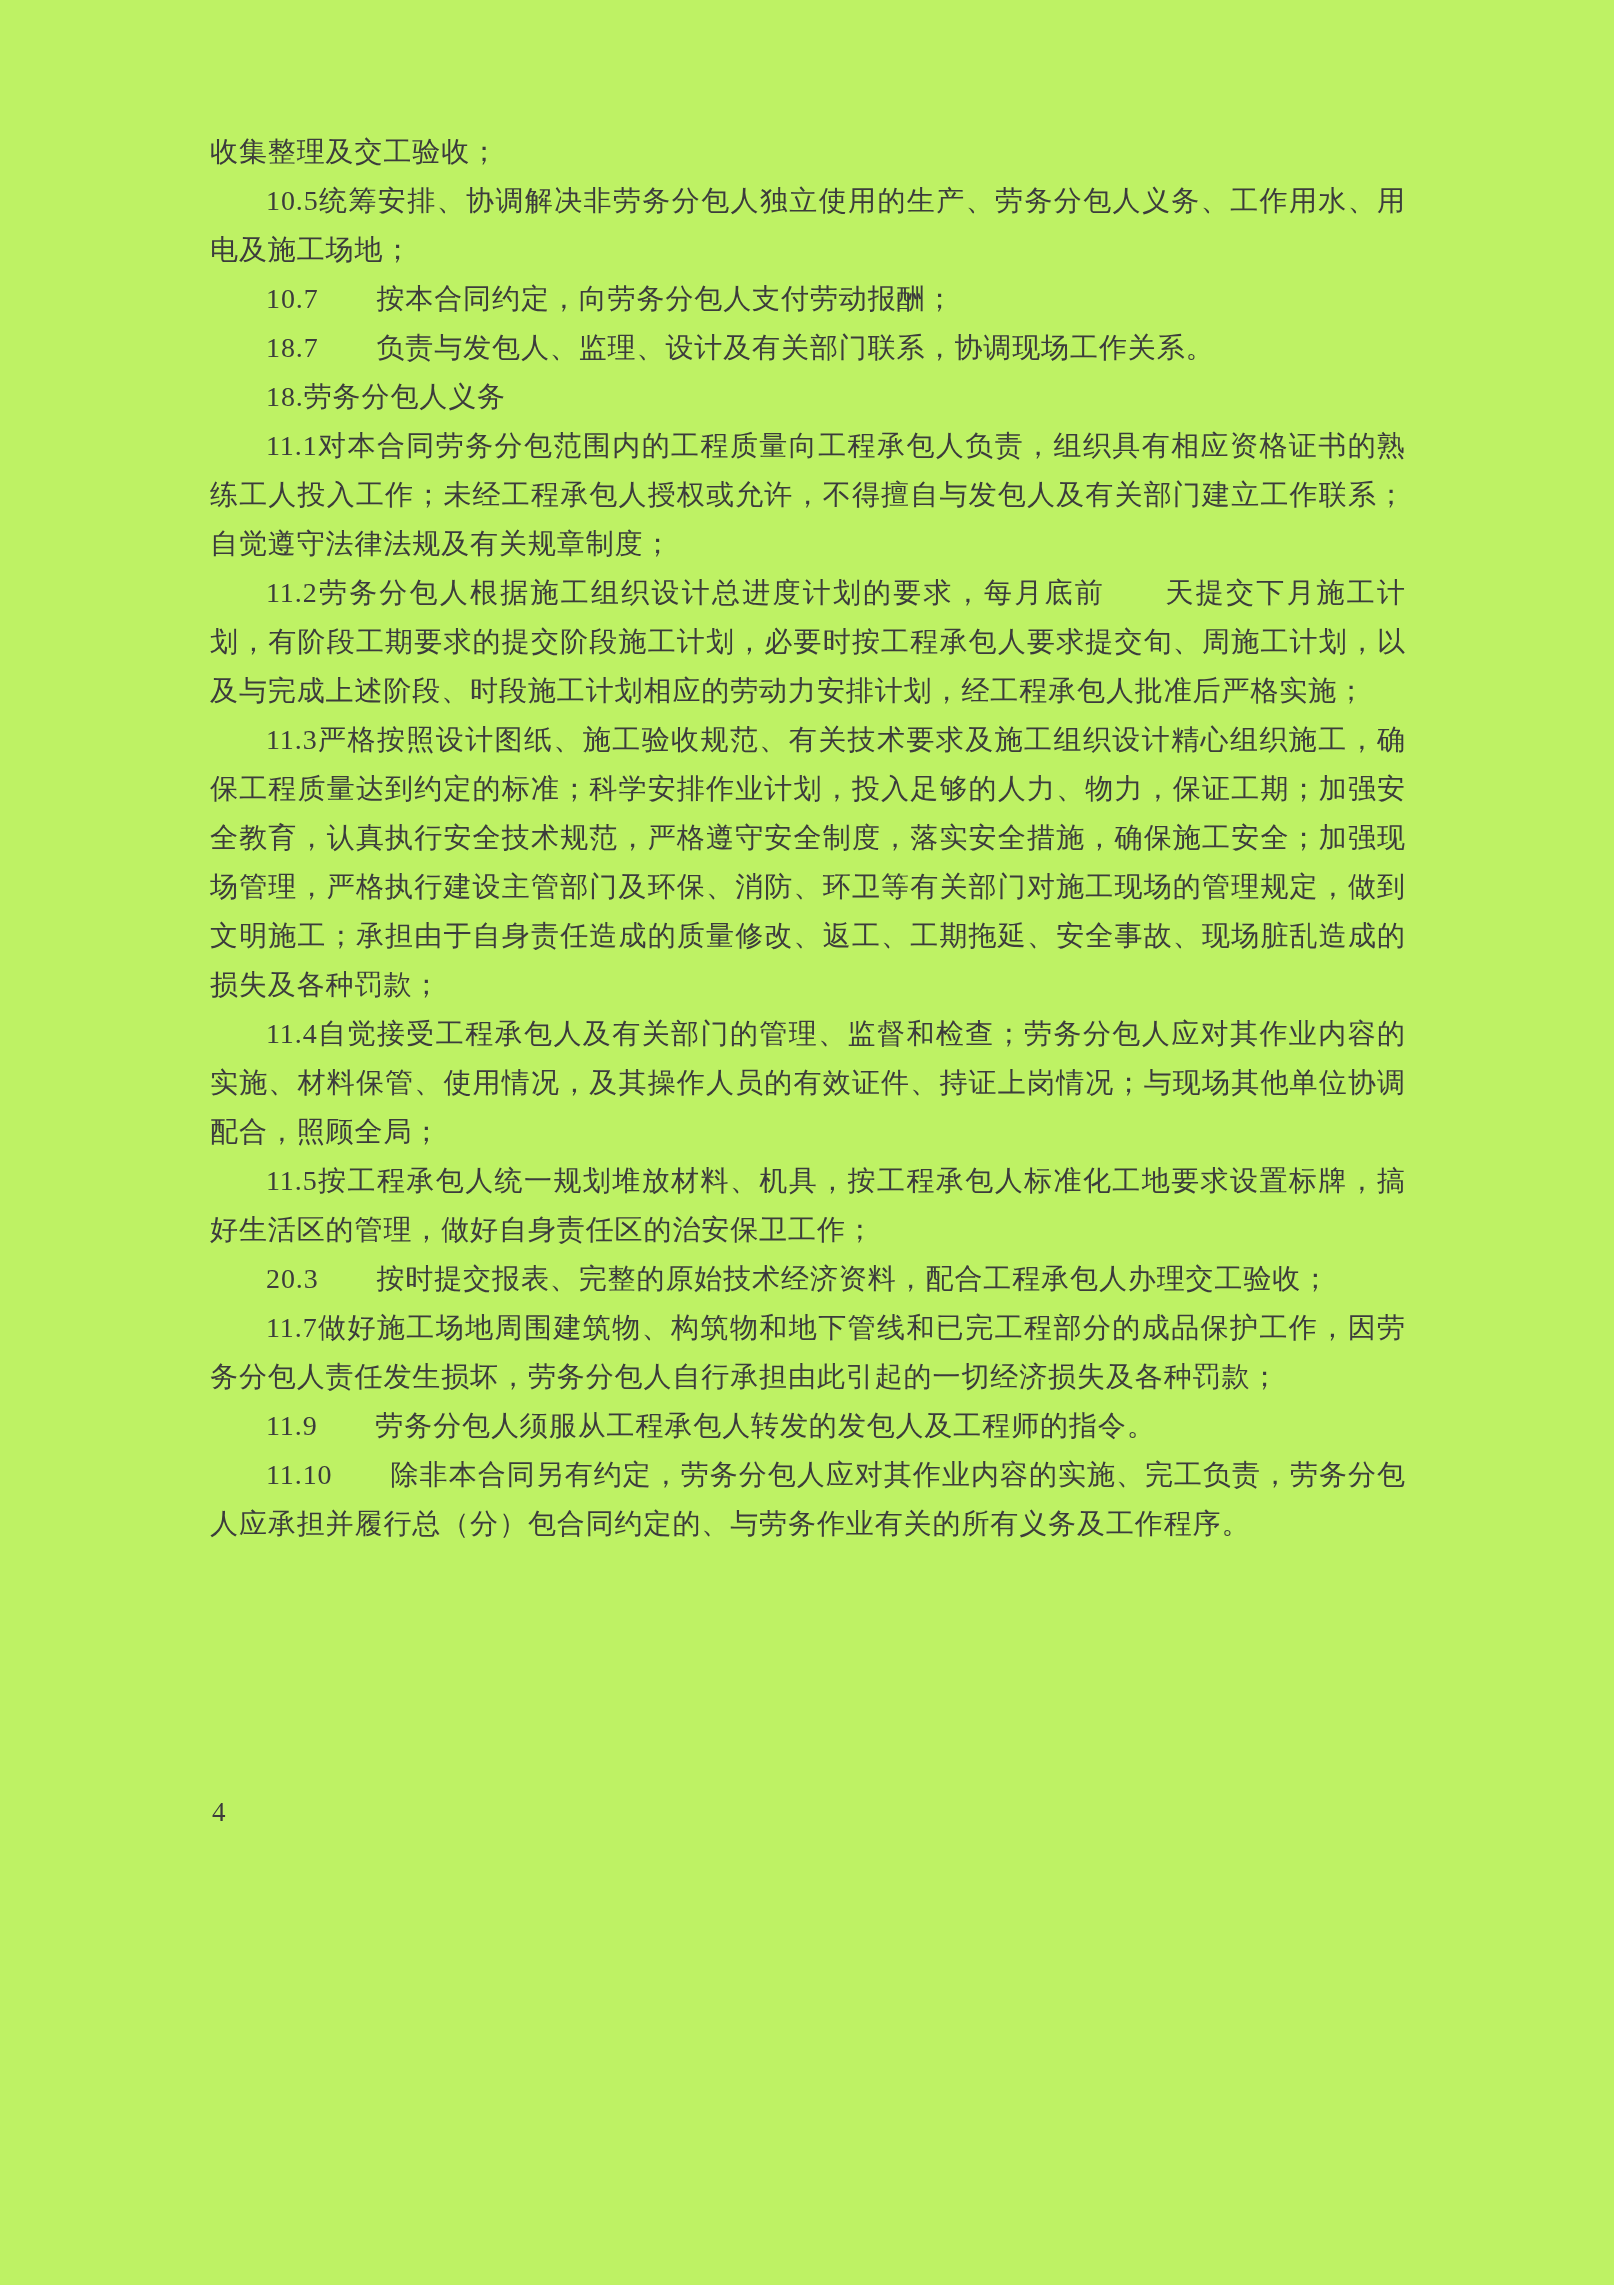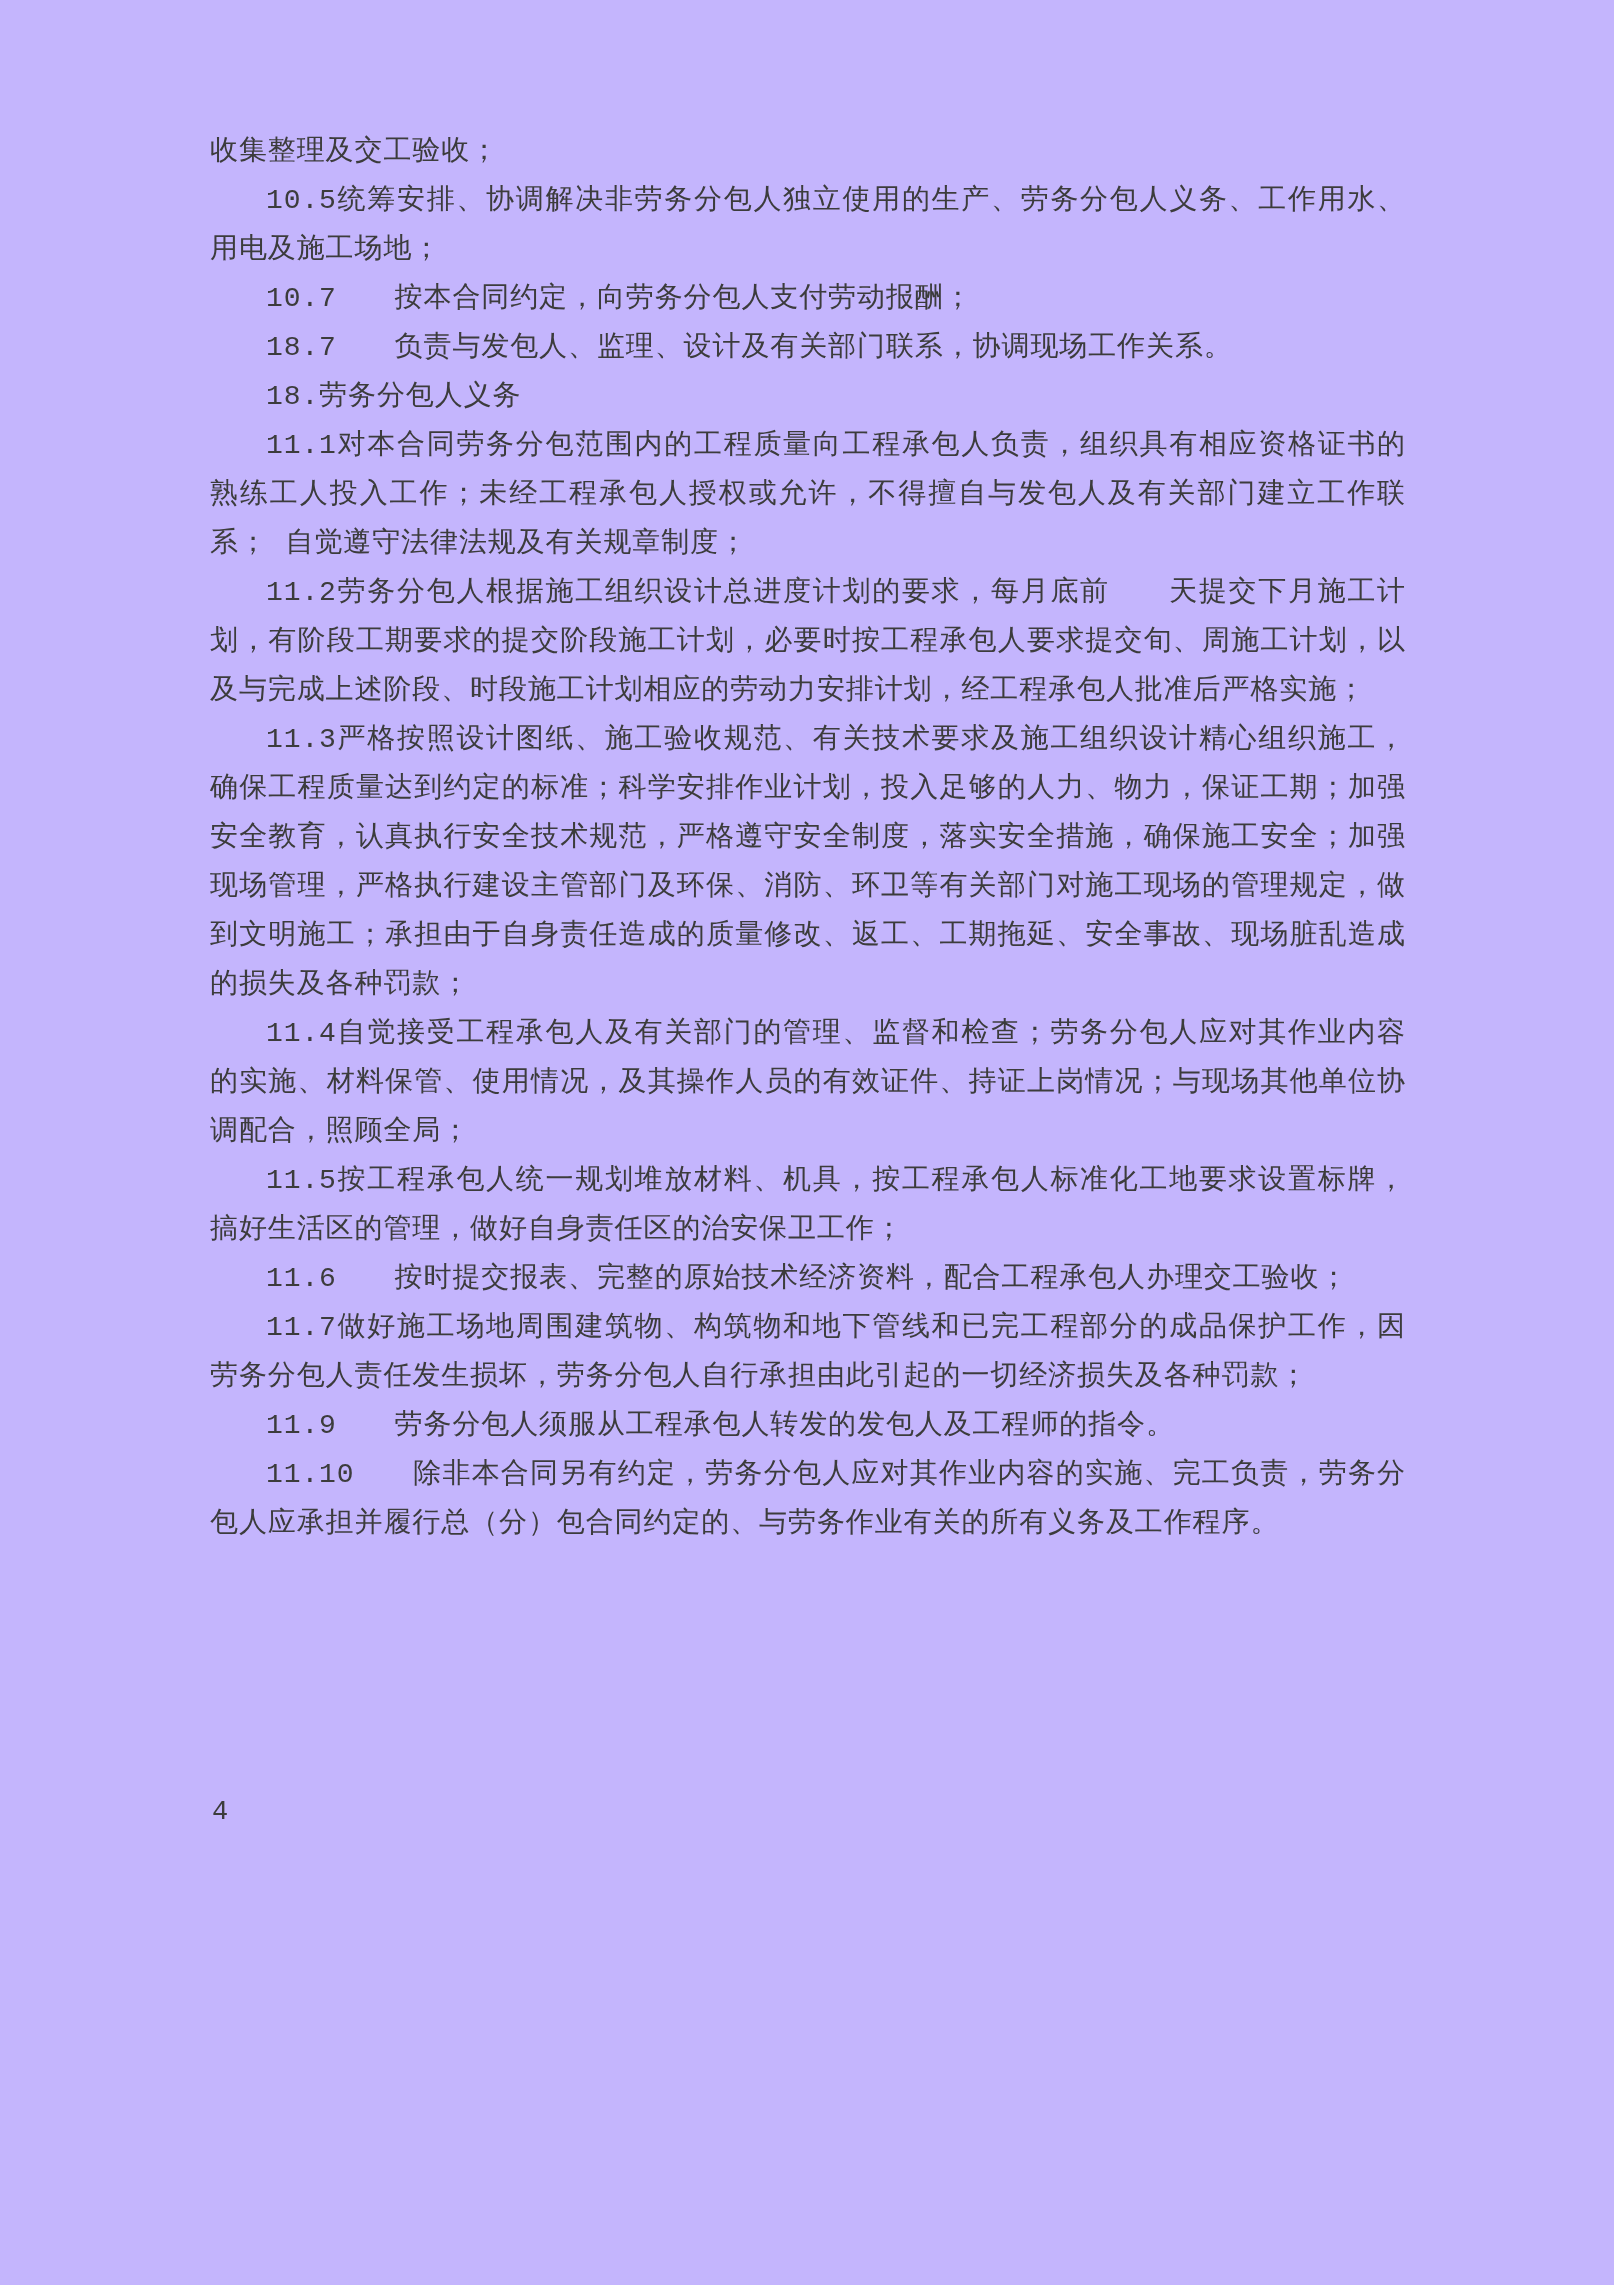--- a/index.html
+++ b/index.html
@@ -4,23 +4,23 @@
 <style>
   html, body {
     margin: 0;
     padding: 0;
     background: #ffffff;
   }
   .page {
     position: relative;
     width: 1615px;
     height: 2285px;
-    background: #c4b5fd;
+    background: #bef264;
     box-sizing: border-box;
-    font-family: Liberation Mono, monospace;
+    font-family: Liberation Serif, serif;
     color: #3c3c3c;
     overflow: hidden;
   }
   .content {
     position: absolute;
     top: 127px;
     left: 210px;
     width: 1196px;
   }
   .para {
@@ -53,20 +53,20 @@
     <p class="para flush">收集整理及交工验收；</p>
     <p class="para">10.5统筹安排、协调解决非劳务分包人独立使用的生产、劳务分包人义务、工作用水、用电及施工场地；</p>
     <p class="para">10.7　　按本合同约定，向劳务分包人支付劳动报酬；</p>
     <p class="para">18.7　　负责与发包人、监理、设计及有关部门联系，协调现场工作关系。</p>
     <p class="para">18.劳务分包人义务</p>
     <p class="para">11.1对本合同劳务分包范围内的工程质量向工程承包人负责，组织具有相应资格证书的熟练工人投入工作；未经工程承包人授权或允许，不得擅自与发包人及有关部门建立工作联系； 自觉遵守法律法规及有关规章制度；</p>
     <p class="para">11.2劳务分包人根据施工组织设计总进度计划的要求，每月底前　　天提交下月施工计划，有阶段工期要求的提交阶段施工计划，必要时按工程承包人要求提交旬、周施工计划，以及与完成上述阶段、时段施工计划相应的劳动力安排计划，经工程承包人批准后严格实施；</p>
     <p class="para">11.3严格按照设计图纸、施工验收规范、有关技术要求及施工组织设计精心组织施工，确保工程质量达到约定的标准；科学安排作业计划，投入足够的人力、物力，保证工期；加强安全教育，认真执行安全技术规范，严格遵守安全制度，落实安全措施，确保施工安全；加强现场管理，严格执行建设主管部门及环保、消防、环卫等有关部门对施工现场的管理规定，做到文明施工；承担由于自身责任造成的质量修改、返工、工期拖延、安全事故、现场脏乱造成的损失及各种罚款；</p>
     <p class="para">11.4自觉接受工程承包人及有关部门的管理、监督和检查；劳务分包人应对其作业内容的实施、材料保管、使用情况，及其操作人员的有效证件、持证上岗情况；与现场其他单位协调配合，照顾全局；</p>
     <p class="para">11.5按工程承包人统一规划堆放材料、机具，按工程承包人标准化工地要求设置标牌，搞好生活区的管理，做好自身责任区的治安保卫工作；</p>
-    <p class="para">11.6　　按时提交报表、完整的原始技术经济资料，配合工程承包人办理交工验收；</p>
+    <p class="para">20.3　　按时提交报表、完整的原始技术经济资料，配合工程承包人办理交工验收；</p>
     <p class="para">11.7做好施工场地周围建筑物、构筑物和地下管线和已完工程部分的成品保护工作，因劳务分包人责任发生损坏，劳务分包人自行承担由此引起的一切经济损失及各种罚款；</p>
     <p class="para">11.9　　劳务分包人须服从工程承包人转发的发包人及工程师的指令。</p>
     <p class="para">11.10　　除非本合同另有约定，劳务分包人应对其作业内容的实施、完工负责，劳务分包人应承担并履行总（分）包合同约定的、与劳务作业有关的所有义务及工作程序。</p>
   </div>
   <div class="page-number">4</div>
 </div>
 
 
 </body></html>

